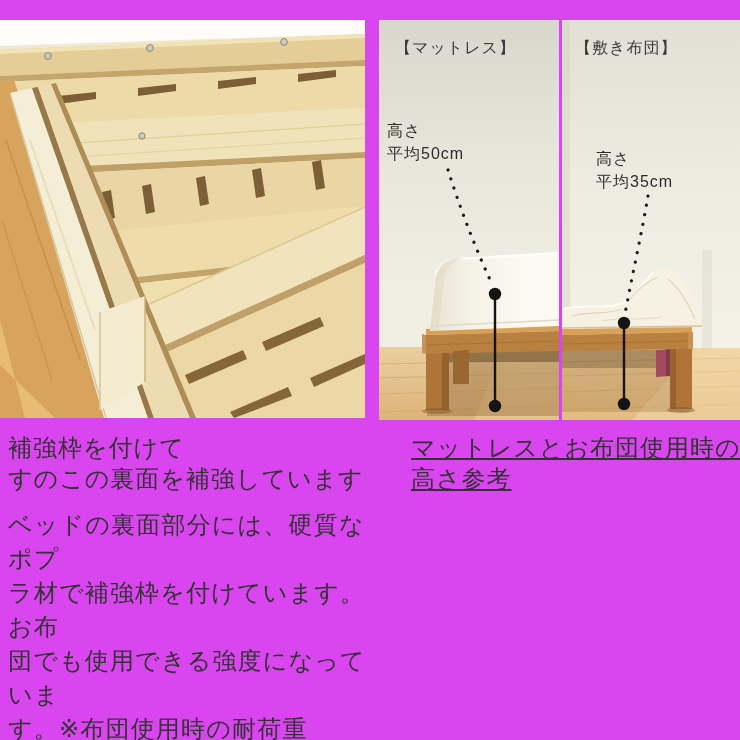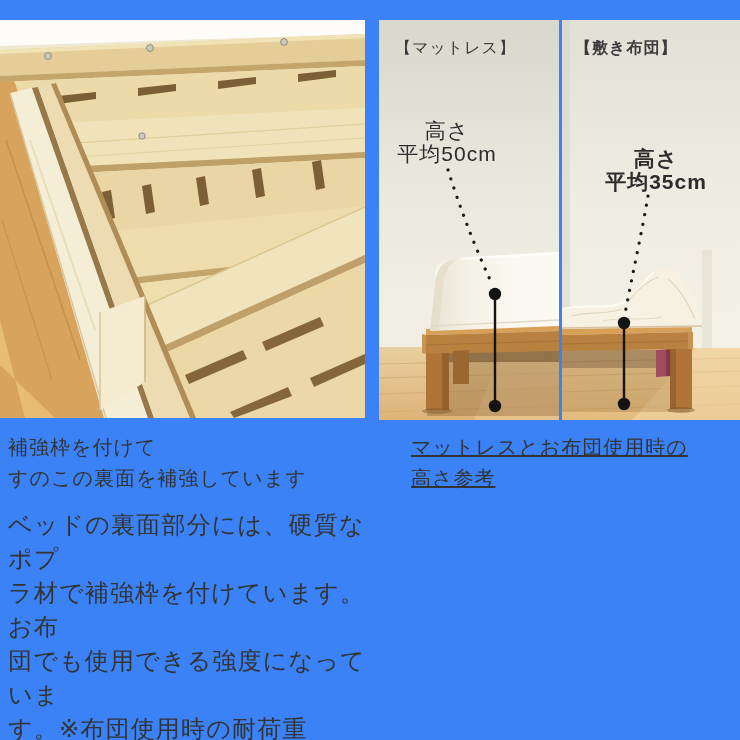--- a/index.html
+++ b/index.html
@@ -1,35 +1,35 @@
 <!DOCTYPE html>
 <html><head>
 <meta charset="utf-8">
 <style>
   html,body{margin:0;padding:0;background:#ffffff;}
-  .canvas{position:relative;width:740px;height:740px;background:#3b82f6;overflow:hidden;
+  .canvas{position:relative;width:740px;height:740px;background:#d946ef;overflow:hidden;
           font-family:"Liberation Sans","DejaVu Sans",sans-serif;}
   .photo{position:absolute;overflow:hidden;}
   .photo-underside{left:0;top:20px;width:365px;height:398px;}
   .photo-pair{position:absolute;left:379px;top:20px;width:361px;height:400px;}
   .panel{position:absolute;top:0;height:400px;overflow:hidden;}
   .panel-mattress{left:0;width:180px;}
-  .panel-futon{left:183px;width:178px;font-weight:bold;}
+  .panel-futon{left:183px;width:178px;}
   .panel svg{position:absolute;left:0;top:0;}
   .photo-label{position:absolute;top:18px;font-size:16px;letter-spacing:1px;color:#3a3a3a;white-space:nowrap;}
   .panel-mattress .photo-label{left:16px;}
   .panel-futon .photo-label{left:13px;}
-  .height-note{position:absolute;width:120px;font-size:21px;line-height:23px;letter-spacing:1px;
-               color:#2c2c2c;text-align:center;white-space:pre-line;}
+  .height-note{position:absolute;width:120px;font-size:16px;line-height:23px;letter-spacing:1px;
+               color:#2c2c2c;white-space:pre-line;}
   .note-mattress{left:8px;top:99px;}
   .note-futon{left:34px;top:127px;}
   .text-col{position:absolute;top:432px;color:#333333;}
   .text-col.left{left:8px;width:362px;}
   .text-col.right{left:411px;width:351px;text-decoration:underline;}
-  .text-col h2{margin:0;font-size:20px;line-height:31px;font-weight:500;letter-spacing:1px;
+  .text-col h2{margin:0;font-size:24px;line-height:31px;font-weight:500;letter-spacing:1px;
                color:#333333;white-space:pre-line;}
   .text-col p{margin:14px 0 0 0;font-size:24px;line-height:34px;letter-spacing:1.2px;
               color:#333333;white-space:pre-line;}
 </style>
 </head>
 <body>
 
 <div class="canvas">
 
   <div class="photo photo-underside">

